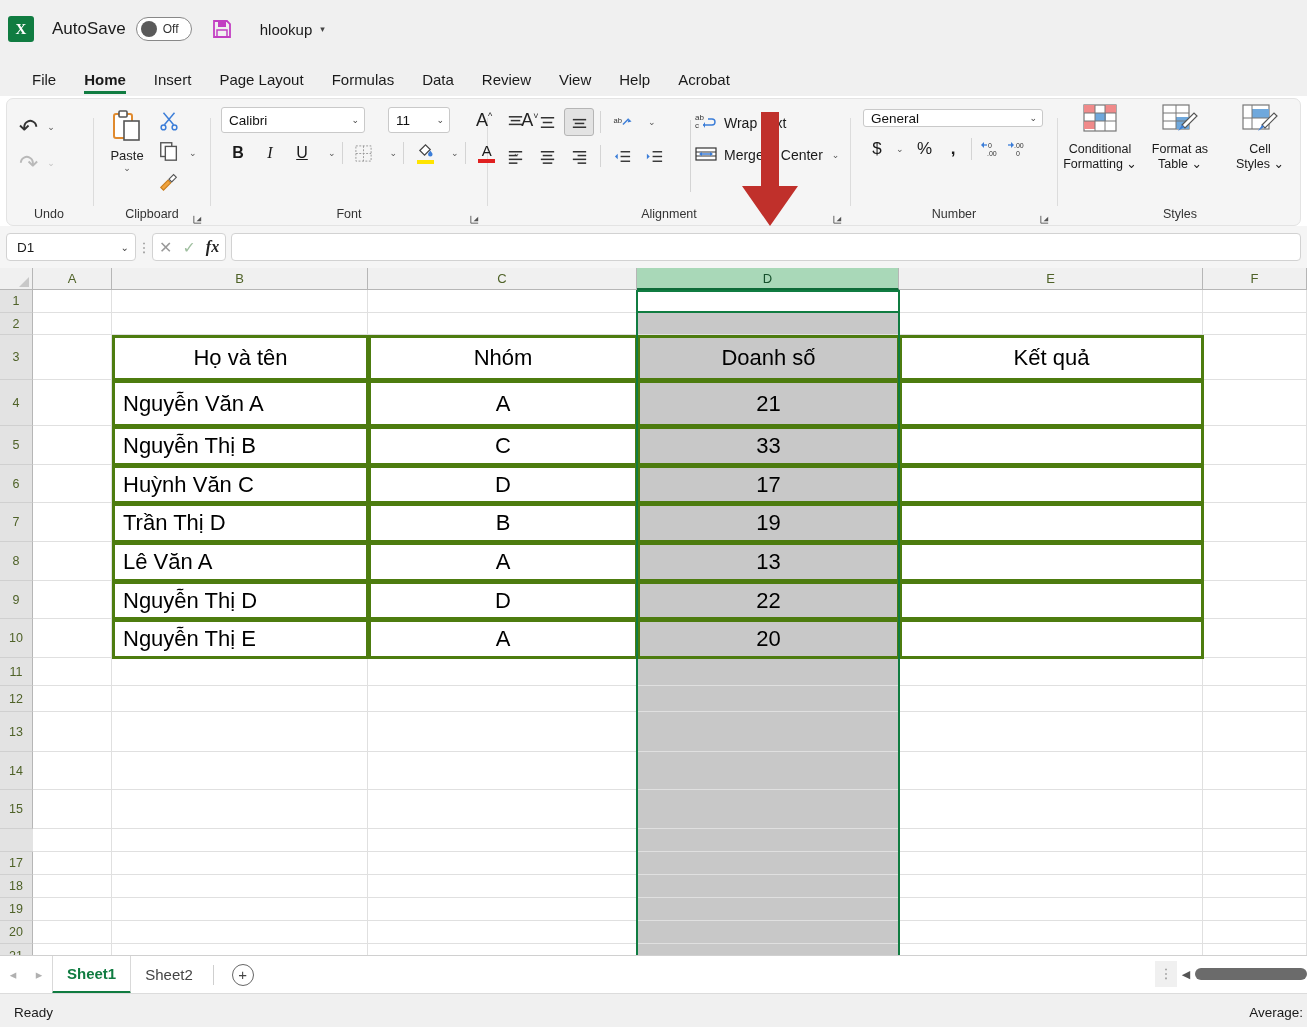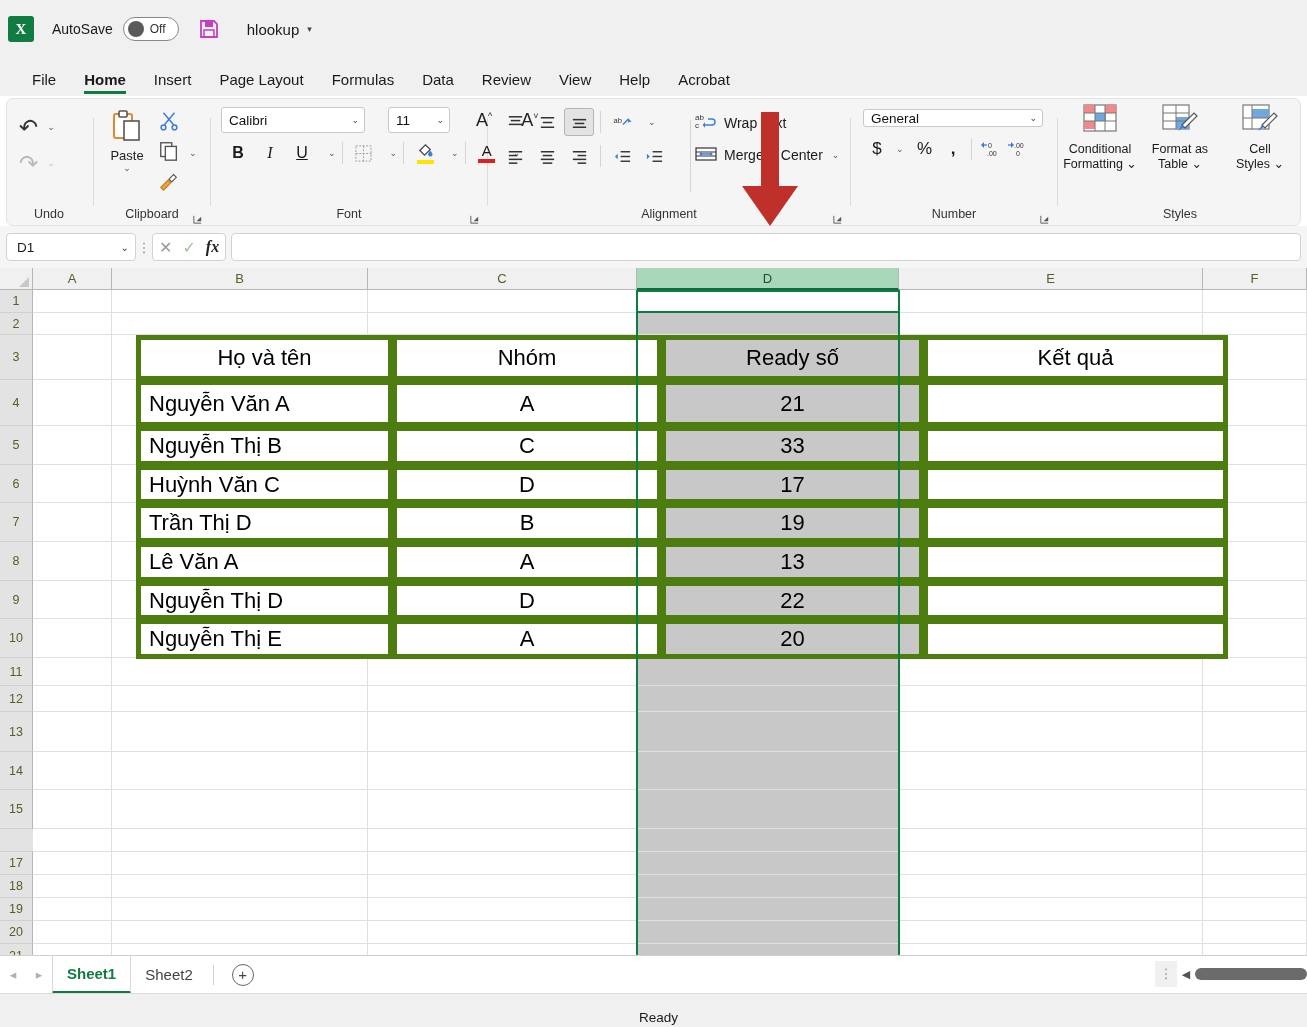--- a/index.html
+++ b/index.html
@@ -19,21 +19,21 @@
     display: flex; align-items: center;
     position: relative;
   }
   .excel-logo {
     width: 26px; height: 26px; margin-left: 8px;
     background: #107c41; border-radius: 3px;
     color: #fff; font-size: 15px; font-weight: bold;
     display: flex; align-items: center; justify-content: center;
     font-family: "Liberation Serif", serif;
   }
-  .autosave-label { margin-left: 18px; font-size: 14px; color: #1a1a1a; }
+  .autosave-label { margin-left: 18px; font-size: 17px; color: #1a1a1a; }
   .toggle {
     margin-left: 10px; width: 56px; height: 24px;
     border: 1px solid #888; border-radius: 12px; background: #fff;
     display: flex; align-items: center; position: relative;
   }
   .toggle .knob {
     width: 16px; height: 16px; border-radius: 50%;
     background: #5a5a5a; margin-left: 4px;
   }
   .toggle .off-text { font-size: 12px; color: #333; margin-left: 6px; }
@@ -196,24 +196,23 @@
     display: flex; align-items: center; justify-content: center;
     font-size: 12.5px; color: #4f6228;
   }
   .rowhdr.hl { background: #e3e3e3; }
   .gridcell {
     position: absolute; background: #fff;
     border-right: 1px solid #e0e0e0; border-bottom: 1px solid #e0e0e0;
   }
   .gridcell.shade { background: #c8c8c8; }
   .tblcell {
-    position: absolute; border: 5px solid #4d7c0f; background: #fff;
+    position: absolute; border: 3px solid #4d7c0f; background: #fff;
     display: flex; align-items: center; font-size: 22px; color: #000;
     font-family: "Liberation Sans", sans-serif;
-    margin-left: 24px;
   }
   .tblcell.shade { background: #c8c8c8; }
   .tblcell.center { justify-content: center; }
   .tblcell.left { padding-left: 8px; }
   .sel-col-border {
     position: absolute; border-left: 2px solid #107c41; border-right: 2px solid #107c41;
     pointer-events: none;
   }
   .active-cell-box {
     position: absolute; border: 2px solid #107c41; background: transparent;
@@ -257,21 +256,21 @@
     position: absolute; right: 0; bottom: 34px; height: 38px;
     display: flex; align-items: center;
   }
   .hdots { width: 22px; text-align: center; color: #8a8a8a; font-size: 13px; background: #f0f0f0; height: 26px; line-height: 26px; }
   .hs-left { width: 18px; text-align: center; color: #555; font-size: 11px; }
   .hs-track { width: 112px; height: 12px; background: #6b6b6b; border-radius: 6px; }
   .statusbar {
     position: absolute; left: 0; bottom: 0; width: 1307px; height: 34px;
     background: #f0f0f0; border-top: 1px solid #dcdcdc;
     display: flex; align-items: center; justify-content: space-between;
-    padding: 16px 4px 0 14px; font-size: 13.5px; color: #1a1a1a; flex-direction: column;
+    padding: 4px 4px 0 14px; font-size: 13.5px; color: #1a1a1a;
   }
 
   
   .red-arrow { position: absolute; left: 738px; top: 112px; z-index: 50; pointer-events: none; }
 </style>
 </head>
 <body>
 
 <div class="titlebar">
   <div class="excel-logo">X</div>
@@ -816,21 +815,21 @@
       <div class="gridcell" style="left: 899px; top: 653px; width: 304px; height: 23px;"></div>
       <div class="gridcell" style="left: 1203px; top: 653px; width: 104px; height: 23px;"></div>
       <div class="gridcell" style="left: 33px; top: 676px; width: 79px; height: 24px;"></div>
       <div class="gridcell" style="left: 112px; top: 676px; width: 256px; height: 24px;"></div>
       <div class="gridcell" style="left: 368px; top: 676px; width: 269px; height: 24px;"></div>
       <div class="gridcell shade" style="left: 637px; top: 676px; width: 262px; height: 24px;"></div>
       <div class="gridcell" style="left: 899px; top: 676px; width: 304px; height: 24px;"></div>
       <div class="gridcell" style="left: 1203px; top: 676px; width: 104px; height: 24px;"></div>
       <div class="tblcell center" style="left: 112px; top: 67px; width: 257px; height: 46px;">Họ và tên</div>
       <div class="tblcell center" style="left: 368px; top: 67px; width: 270px; height: 46px;">Nhóm</div>
-      <div class="tblcell center shade" style="left: 637px; top: 67px; width: 263px; height: 46px;">Ready số</div>
+      <div class="tblcell center shade" style="left: 637px; top: 67px; width: 263px; height: 46px;">Doanh số</div>
       <div class="tblcell center" style="left: 899px; top: 67px; width: 305px; height: 46px;">Kết quả</div>
       <div class="tblcell left" style="left: 112px; top: 112px; width: 257px; height: 47px;">Nguyễn Văn A</div>
       <div class="tblcell center" style="left: 368px; top: 112px; width: 270px; height: 47px;">A</div>
       <div class="tblcell center shade" style="left: 637px; top: 112px; width: 263px; height: 47px;">21</div>
       <div class="tblcell center" style="left: 899px; top: 112px; width: 305px; height: 47px;"></div>
       <div class="tblcell left" style="left: 112px; top: 158px; width: 257px; height: 40px;">Nguyễn Thị B</div>
       <div class="tblcell center" style="left: 368px; top: 158px; width: 270px; height: 40px;">C</div>
       <div class="tblcell center shade" style="left: 637px; top: 158px; width: 263px; height: 40px;">33</div>
       <div class="tblcell center" style="left: 899px; top: 158px; width: 305px; height: 40px;"></div>
       <div class="tblcell left" style="left: 112px; top: 197px; width: 257px; height: 39px;">Huỳnh Văn C</div>

